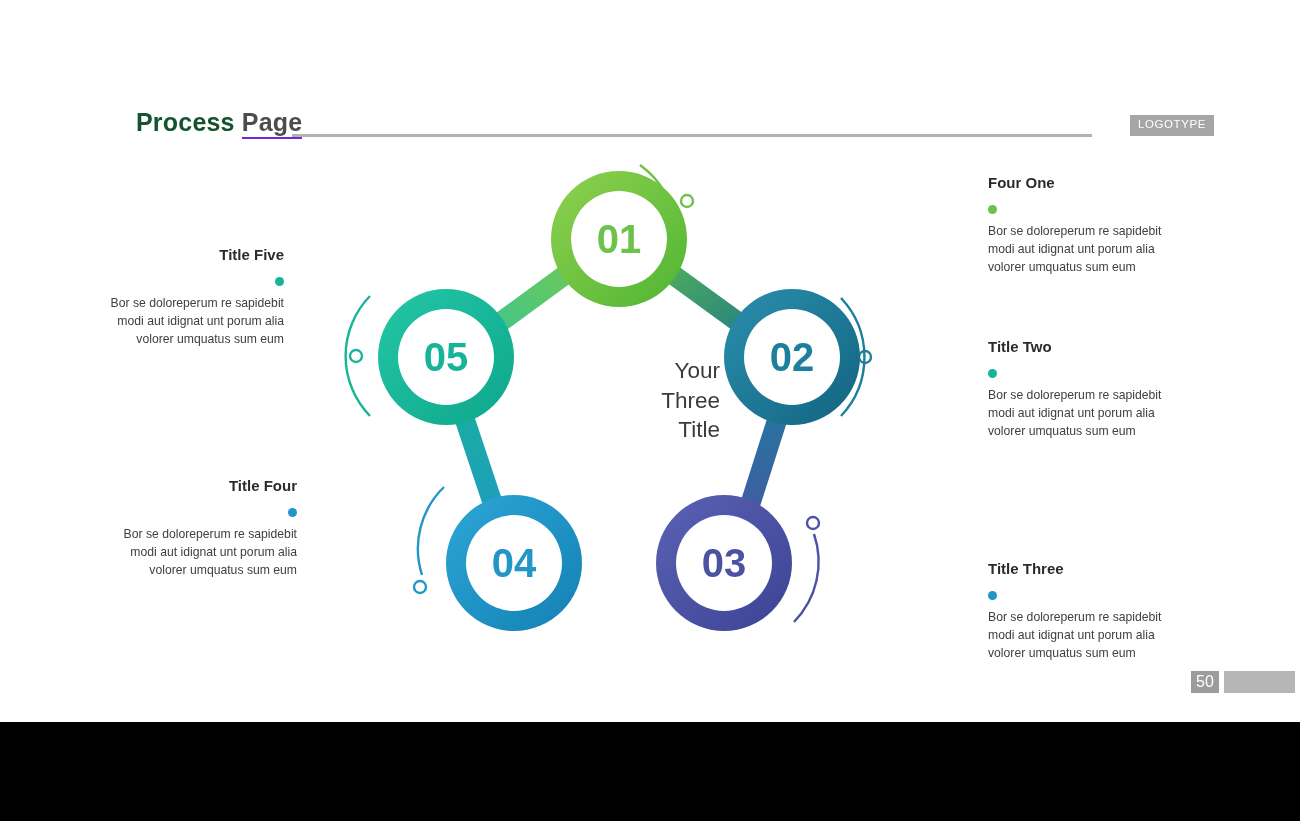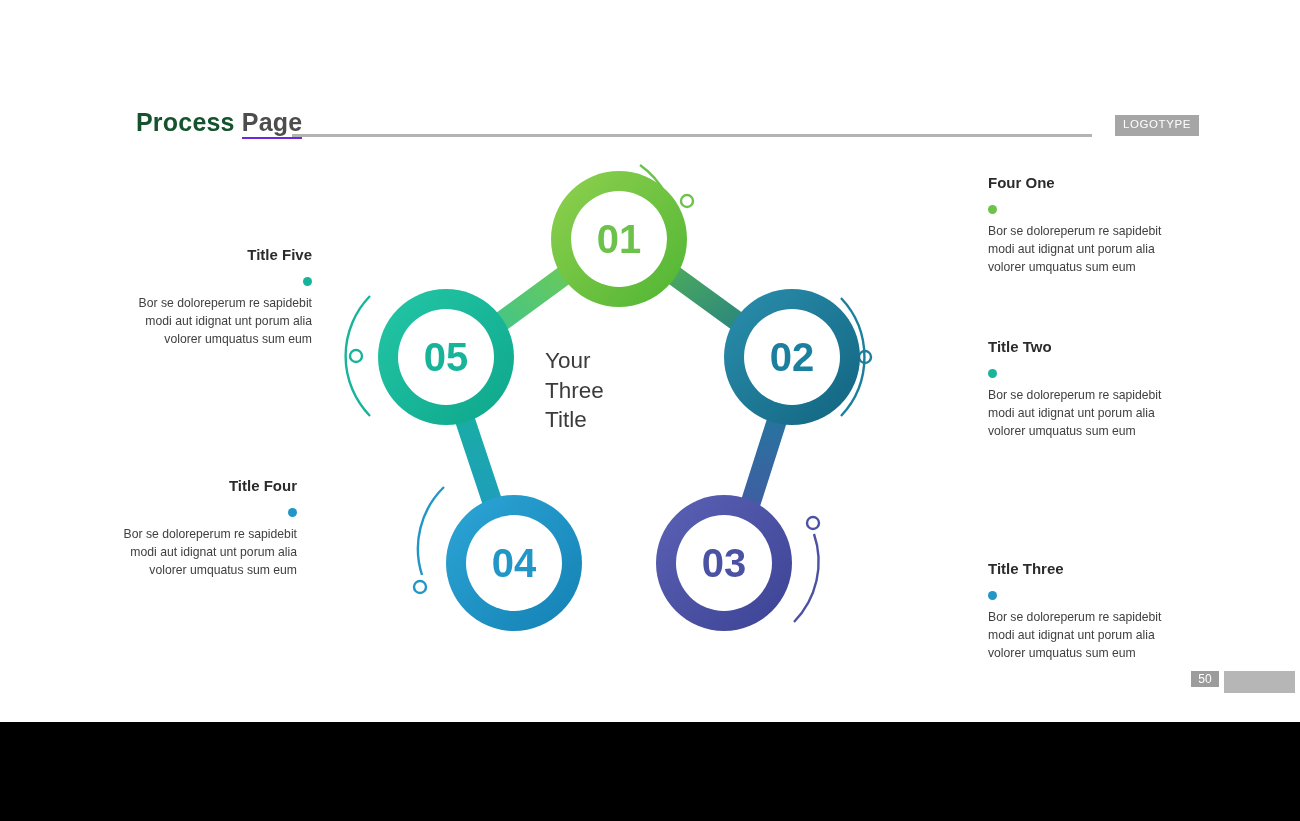--- a/index.html
+++ b/index.html
@@ -43,40 +43,40 @@
   .header-rule {
     position: absolute;
     left: 292px;
     top: 82px;
     width: 800px;
     height: 3px;
     background: #b3b3b3;
   }
   .logotype {
     position: absolute;
-    right: 101px;
+    right: 86px;
     top: 63px;
     background: #a6a6a6;
     color: #ffffff;
     font-size: 11.5px;
     letter-spacing: 0.6px;
     padding: 4px 8px 5px 8px;
     line-height: 1;
   }
 
   
   .pagenum {
     position: absolute;
     left: 1191px;
     top: 671px;
     width: 28px;
-    height: 16px;
+    height: 22px;
     background: #9c9c9c;
     color: #ffffff;
-    font-size: 12px;
+    font-size: 16px;
     display: flex;
     align-items: center;
     justify-content: center;
   }
   .pagebar {
     position: absolute;
     left: 1224px;
     top: 671px;
     width: 71px;
     height: 22px;
@@ -89,23 +89,23 @@
     left: 324px;
     top: 135px;
     width: 600px;
     height: 520px;
   }
   .diagram svg { display: block; }
 
   .center-title {
     position: absolute;
     left: 545px;
-    top: 346px;
+    top: 356px;
     width: 175px;
-    text-align: left;
+    text-align: right;
     font-size: 22.5px;
     color: #3b3b3b;
     line-height: 1.32;
   }
 
   
   .block { position: absolute; }
   .block .btitle {
     font-size: 15px;
     font-weight: bold;
@@ -125,21 +125,21 @@
     width: 9px; height: 9px;
     border-radius: 50%;
     display: block;
     margin: 0 0 8px 0;
   }
   .block.left .dot { margin-left: auto; }
 
   .b-one   { top: 174px; }
   .b-two   { top: 338px; }
   .b-three { top: 512px; margin-top: 48px; }
-  .b-five  { left: 100px; top: 246px; width: 212px; }
+  .b-five  { left: 72px; top: 246px; width: 212px; }
   .b-four  { left: 115px; top: 477px; width: 182px; }
 
   
   .bottom {
     position: absolute;
     left: 0; top: 722px;
     width: 1300px;
     height: 99px;
     background: #000000;
   }

